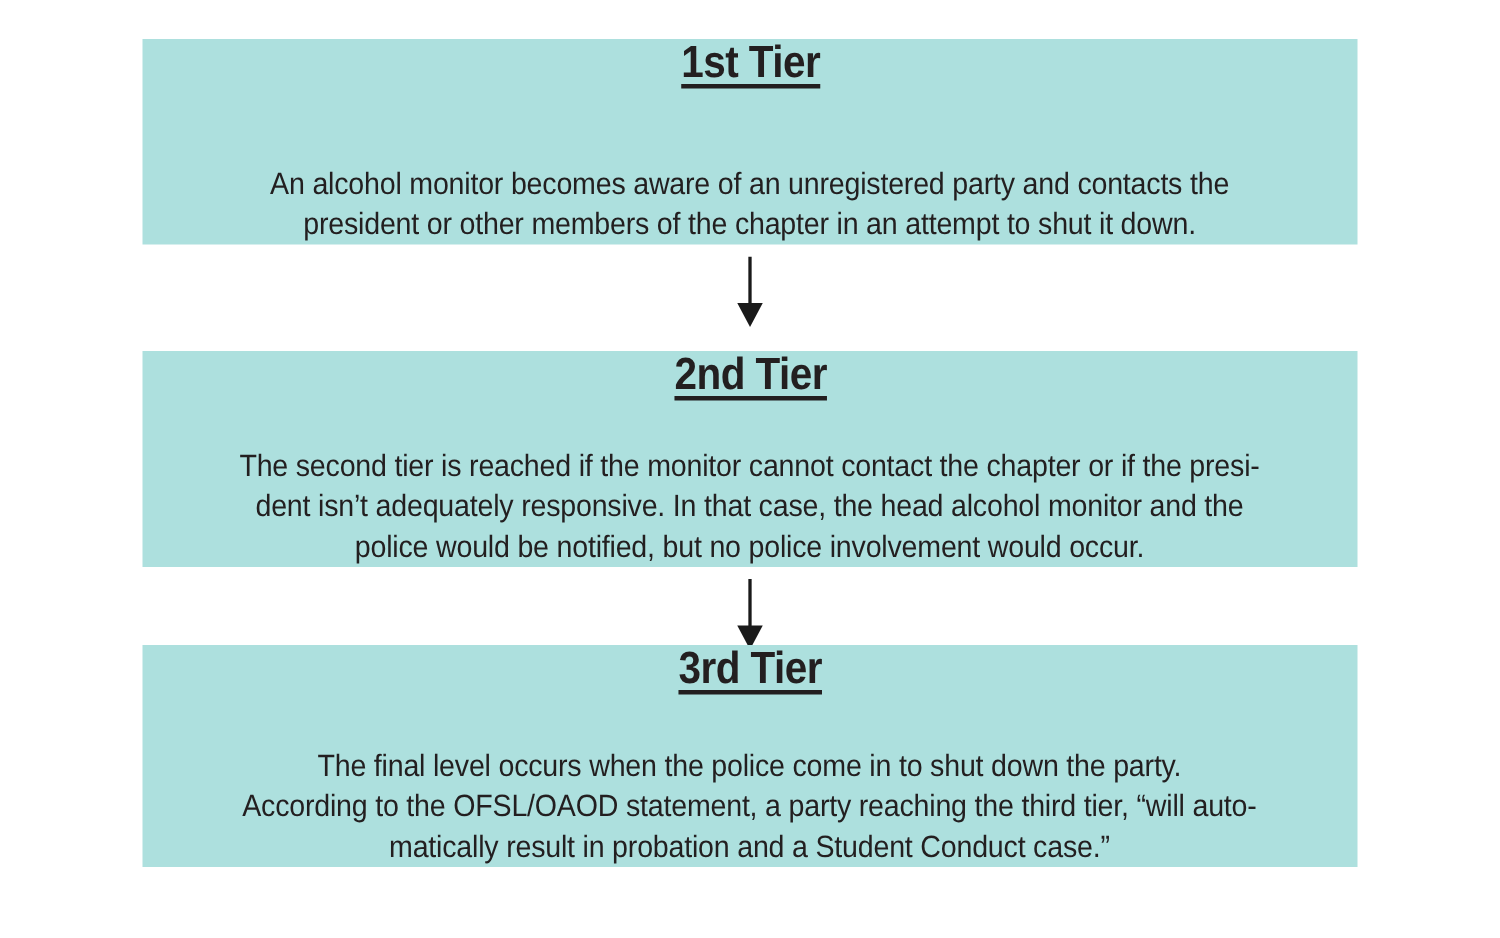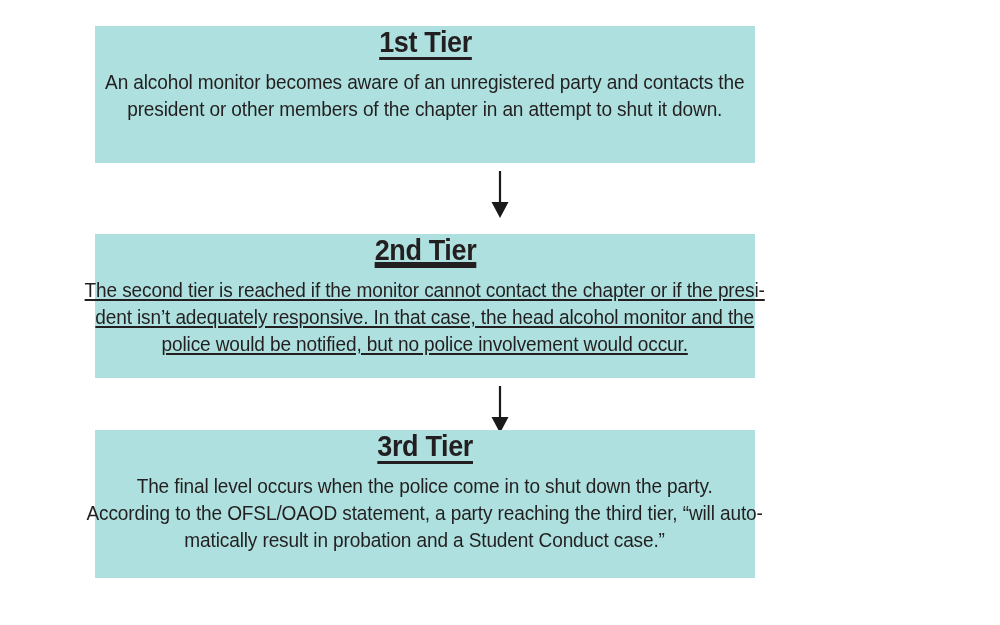--- a/index.html
+++ b/index.html
@@ -18,32 +18,32 @@
   .flow {
     position: relative;
     width: 1000px;
     height: 625px;
     box-sizing: border-box;
   }
 
   .tier-box {
     position: absolute;
     left: 95px;
-    width: 660px;
+    width: 810px;
     background: #ade0de;
     box-sizing: border-box;
     display: flex;
     flex-direction: column;
     align-items: center;
-    justify-content: flex-start;
+    justify-content: space-between;
     padding: 0 14px;
   }
 
   .tier-1 { top: 26px;  height: 137px; }
-  .tier-2 { top: 234px; height: 144px; text-decoration: underline; }
+  .tier-2 { top: 234px; height: 144px; }
   .tier-3 { top: 430px; height: 148px; }
 
   .tier-title {
     font-size: 30px;
     font-weight: bold;
     letter-spacing: -0.4px;
     text-decoration: underline;
     text-underline-offset: 5px;
     text-decoration-thickness: 2.5px;
     margin: 0 0 10px 0;

